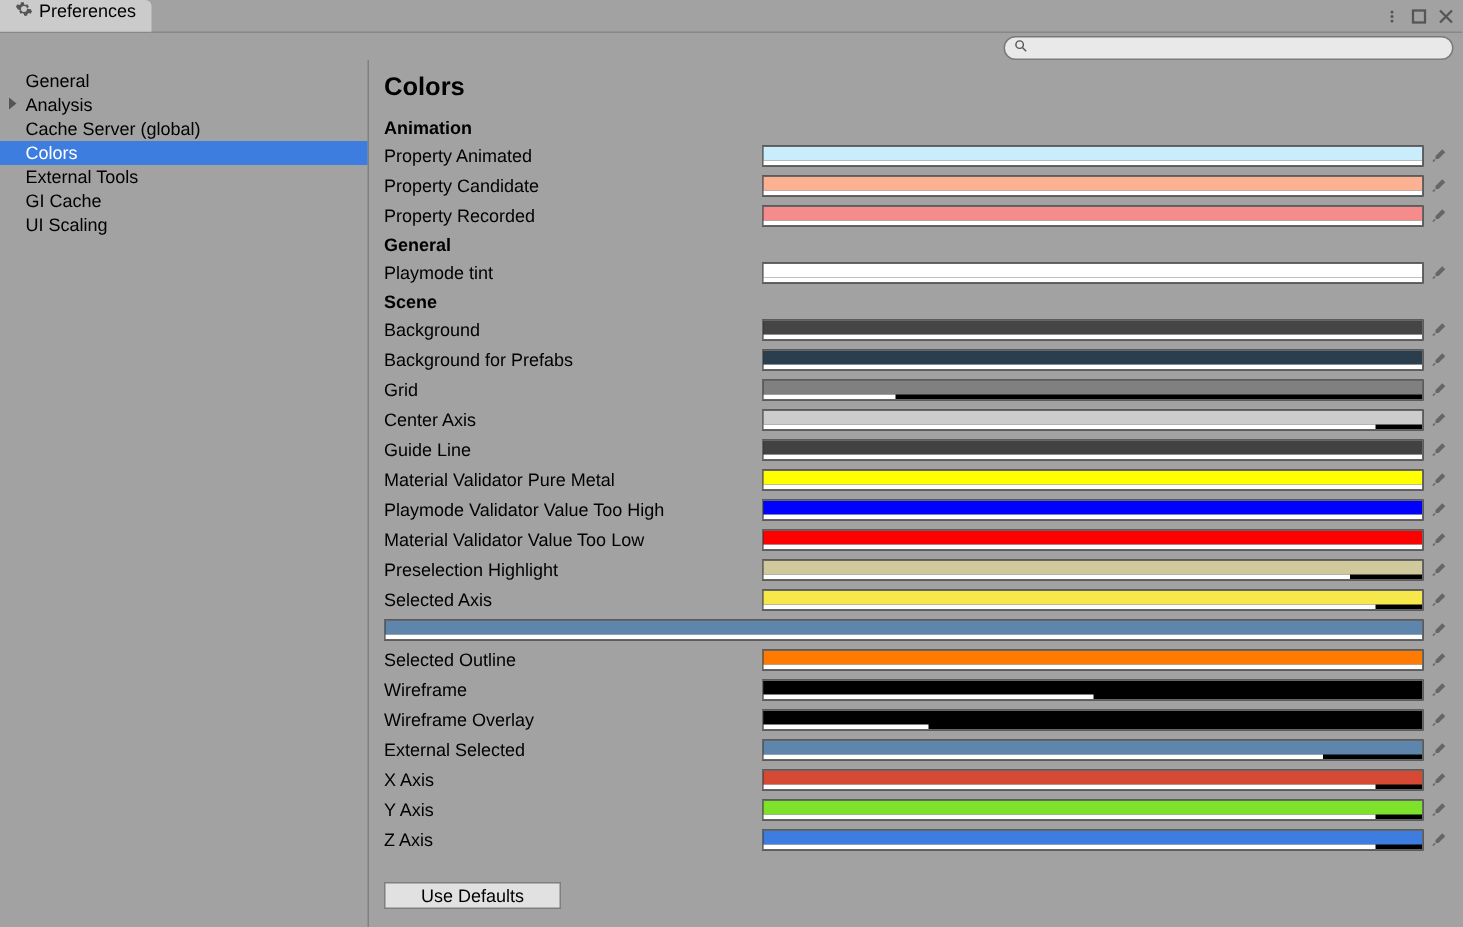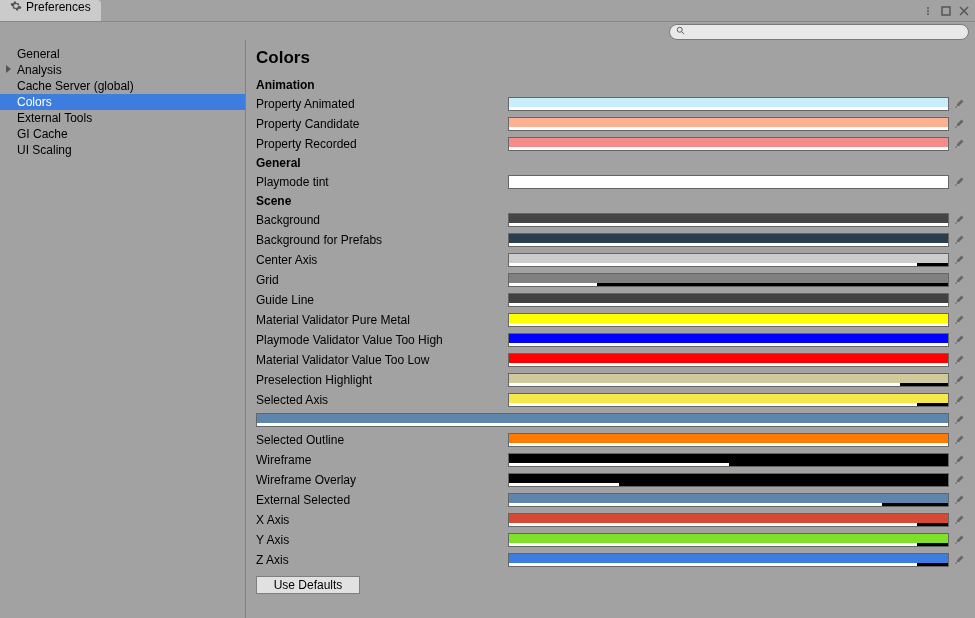--- a/index.html
+++ b/index.html
@@ -23,21 +23,21 @@
   .section { font-weight: bold; margin: 2px 0; }
   .row { display: flex; align-items: center; height: 20px; }
   .row .label { width: 252px; padding-left: 0; }
   .row .swatch-wrap { flex: 1; display: flex; align-items: center; gap: 2px; }
   .swatch { flex:1; height:14px; border:1px solid #666; position:relative; background:#000; cursor:pointer; }
   .swatch .fill { position:absolute; left:0; top:0; bottom:0; }
   .swatch .alphabar { position:absolute; left:0; right:0; bottom:0; height:3px; background:#000; }
   .swatch .alphabar .afill { position:absolute; left:0; top:0; bottom:0; background:#fff; }
   .dropper { width:16px; height:16px; display:flex; align-items:center; justify-content:center; cursor:pointer; }
   .dropper svg { width:12px; height:12px; fill:#666; }
-  .defaults-btn { margin-top:6px; height:18px; width:104px; background:#e1e1e1; border:1px solid #7f7f7f; font-size:12px; cursor:pointer; }
+  .defaults-btn { margin-top:18px; height:18px; width:118px; background:#e1e1e1; border:1px solid #7f7f7f; font-size:12px; cursor:pointer; }
 </style>
 </head>
 <body>
 
 <div class="titlebar">
   <div class="tab">
     <span>
       <svg viewBox="0 0 24 24">
           <path fill="#555" d="M12 8a4 4 0 100 8 4 4 0 000-8zm9 4a7 7 0 01-.1 1.2l2 1.6-2 3.4-2.4-.9a7 7 0 01-2 1.2l-.3 2.5h-4l-.3-2.5a7 7 0 01-2-1.2l-2.4.9-2-3.4 2-1.6A7 7 0 013 12a7 7 0 01.1-1.2l-2-1.6 2-3.4 2.4.9a7 7 0 012-1.2L7.8 3h4l.3 2.5a7 7 0 012 1.2l2.4-.9 2 3.4-2 1.6c.1.4.1.8.1 1.2z"></path>
         </svg>
@@ -189,43 +189,43 @@
             </div>
             <div class="dropper">
               <svg viewBox="0 0 24 24">
                 <path d="M17 3l4 4-9 9H8v-4l9-9z" fill="#666"></path>
                 <path d="M4 20l3-1 1-3-3 1-1 3z" fill="#666"></path>
               </svg>
             </div>
           </div>
         </div>
         <div class="row">
+          <div class="label">Grid</div>
+          <div class="swatch-wrap">
+            <div class="swatch">
+              <div class="fill" style="background: rgb(128, 128, 128); right: 0px;"></div>
+              <div class="alphabar">
+                <div class="afill" style="width: 20%;"></div>
+              </div>
+            </div>
+            <div class="dropper">
+              <svg viewBox="0 0 24 24">
+                <path d="M17 3l4 4-9 9H8v-4l9-9z" fill="#666"></path>
+                <path d="M4 20l3-1 1-3-3 1-1 3z" fill="#666"></path>
+              </svg>
+            </div>
+          </div>
+        </div>
+        <div class="row">
           <div class="label">Center Axis</div>
           <div class="swatch-wrap">
             <div class="swatch">
               <div class="fill" style="background: rgb(204, 204, 204); right: 0px;"></div>
               <div class="alphabar">
                 <div class="afill" style="width: 93%;"></div>
-              </div>
-            </div>
-            <div class="dropper">
-              <svg viewBox="0 0 24 24">
-                <path d="M17 3l4 4-9 9H8v-4l9-9z" fill="#666"></path>
-                <path d="M4 20l3-1 1-3-3 1-1 3z" fill="#666"></path>
-              </svg>
-            </div>
-          </div>
-        </div>
-        <div class="row">
-          <div class="label">Grid</div>
-          <div class="swatch-wrap">
-            <div class="swatch">
-              <div class="fill" style="background: rgb(128, 128, 128); right: 0px;"></div>
-              <div class="alphabar">
-                <div class="afill" style="width: 20%;"></div>
               </div>
             </div>
             <div class="dropper">
               <svg viewBox="0 0 24 24">
                 <path d="M17 3l4 4-9 9H8v-4l9-9z" fill="#666"></path>
                 <path d="M4 20l3-1 1-3-3 1-1 3z" fill="#666"></path>
               </svg>
             </div>
           </div>
         </div>

